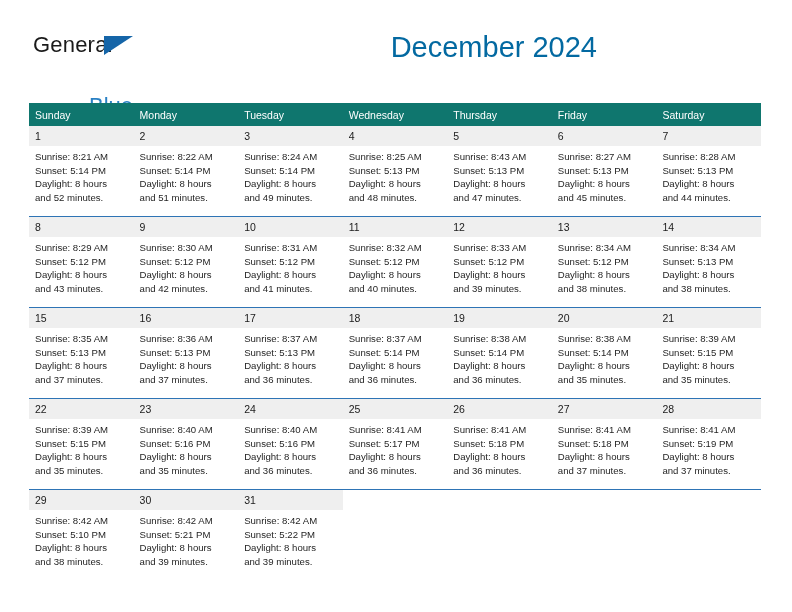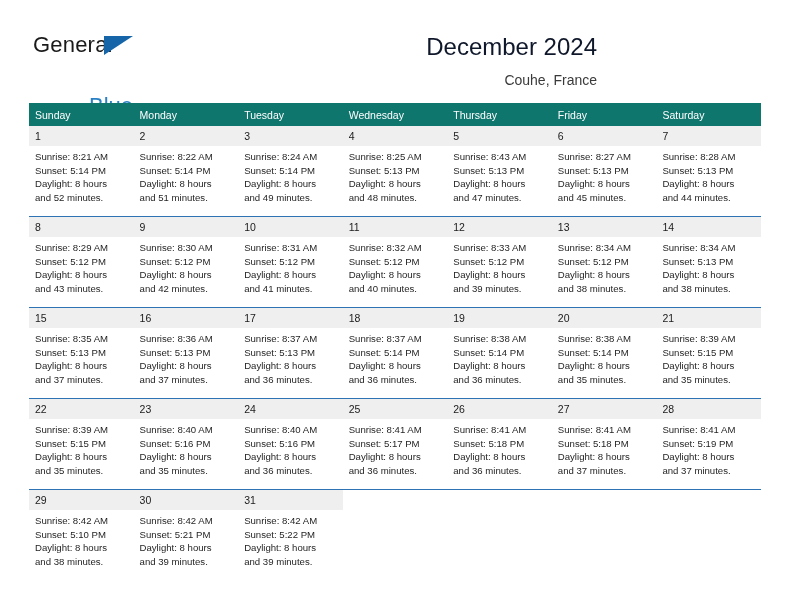--- a/index.html
+++ b/index.html
@@ -65,22 +65,22 @@
     margin-top: 39px;
   }
 
   .title-block {
     position: absolute;
     right: 31px;
     top: 30px;
     text-align: right;
   }
   .month-title {
-    font-size: 24px;
-    color: #0f172a;
+    font-size: 29px;
+    color: #0369a1;
     line-height: 34px;
     font-weight: normal;
     white-space: nowrap;
   }
   .location {
     margin-top: 8px;
     font-size: 14px;
     color: #3a3a3a;
     line-height: 16px;
     white-space: nowrap;
@@ -155,21 +155,20 @@
   <div class="header">
 
     <div class="brand">
       <span class="brand-general">General</span>
       <span class="brand-tri"></span>
       <span class="brand-blue">Blue</span>
     </div>
 
     <div class="title-block">
       <div class="month-title">December 2024</div>
-      <div class="location">Couhe, France</div>
     </div>
 
   </div>
 
   <div class="calendar">
     <table class="cal-table">
       <thead>
         <tr id="weekday-row">
             <th>Sunday</th>
             <th>Monday</th>

